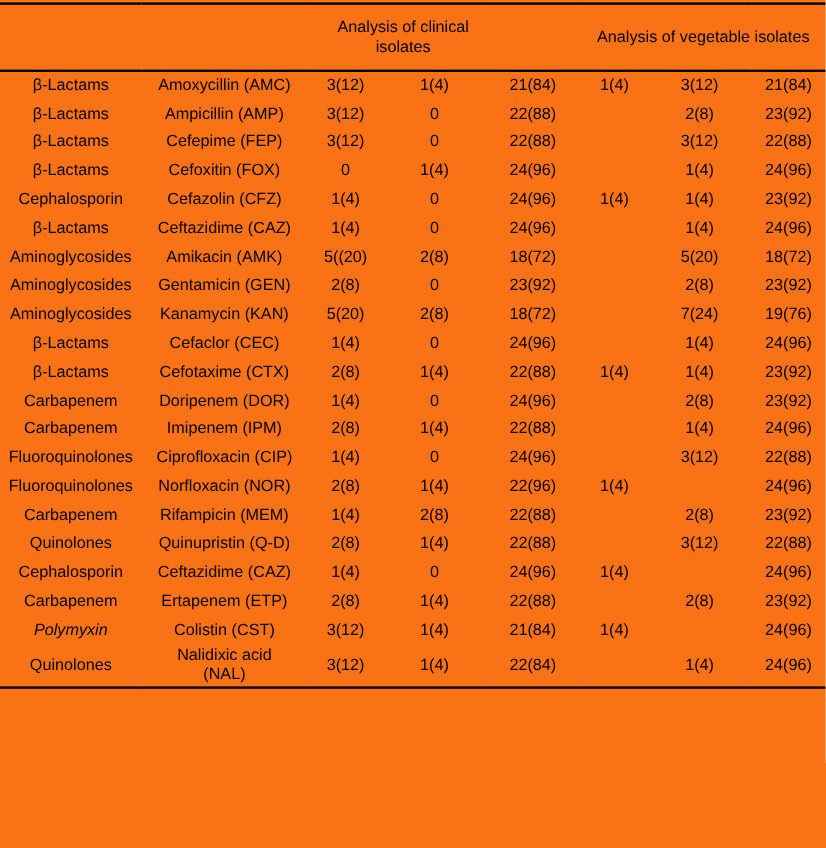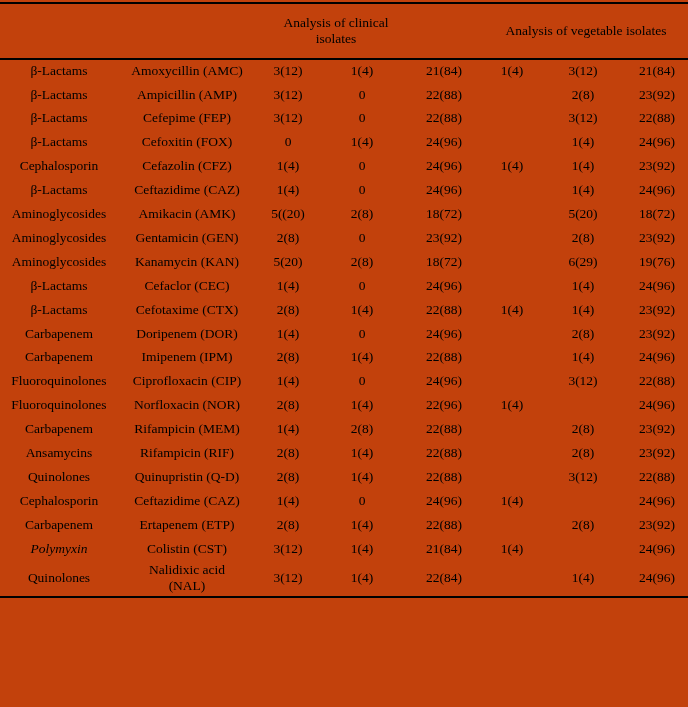--- a/index.html
+++ b/index.html
@@ -4,24 +4,24 @@
 <style>
   html, body {
     margin: 0;
     padding: 0;
     background: #ffffff;
     width: 688px;
   }
   .page {
     width: 688px;
     height: 707px;
-    background: #c2410c;
+    background: #f97316;
     box-sizing: border-box;
     padding-top: 2px;
-    font-family: Liberation Serif, serif;
+    font-family: Liberation Sans, sans-serif;
     color: #000000;
   }
   table.antibiotics {
     width: 688px;
     border-collapse: collapse;
     table-layout: fixed;
     border-top: 2px solid #000000;
     border-bottom: 2px solid #000000;
     font-size: 13.5px;
     line-height: 1.22;
@@ -156,21 +156,21 @@
           <td>2(8)</td>
           <td>23(92)</td>
         </tr>
         <tr>
           <td>Aminoglycosides</td>
           <td>Kanamycin (KAN)</td>
           <td>5(20)</td>
           <td>2(8)</td>
           <td>18(72)</td>
           <td></td>
-          <td>6(29)</td>
+          <td>7(24)</td>
           <td>19(76)</td>
         </tr>
         <tr>
           <td>β-Lactams</td>
           <td>Cefaclor (CEC)</td>
           <td>1(4)</td>
           <td>0</td>
           <td>24(96)</td>
           <td></td>
           <td>1(4)</td>
@@ -224,30 +224,20 @@
           <td>22(96)</td>
           <td>1(4)</td>
           <td></td>
           <td>24(96)</td>
         </tr>
         <tr>
           <td>Carbapenem</td>
           <td>Rifampicin (MEM)</td>
           <td>1(4)</td>
           <td>2(8)</td>
-          <td>22(88)</td>
-          <td></td>
-          <td>2(8)</td>
-          <td>23(92)</td>
-        </tr>
-        <tr>
-          <td>Ansamycins</td>
-          <td>Rifampicin (RIF)</td>
-          <td>2(8)</td>
-          <td>1(4)</td>
           <td>22(88)</td>
           <td></td>
           <td>2(8)</td>
           <td>23(92)</td>
         </tr>
         <tr>
           <td>Quinolones</td>
           <td>Quinupristin (Q-D)</td>
           <td>2(8)</td>
           <td>1(4)</td>

